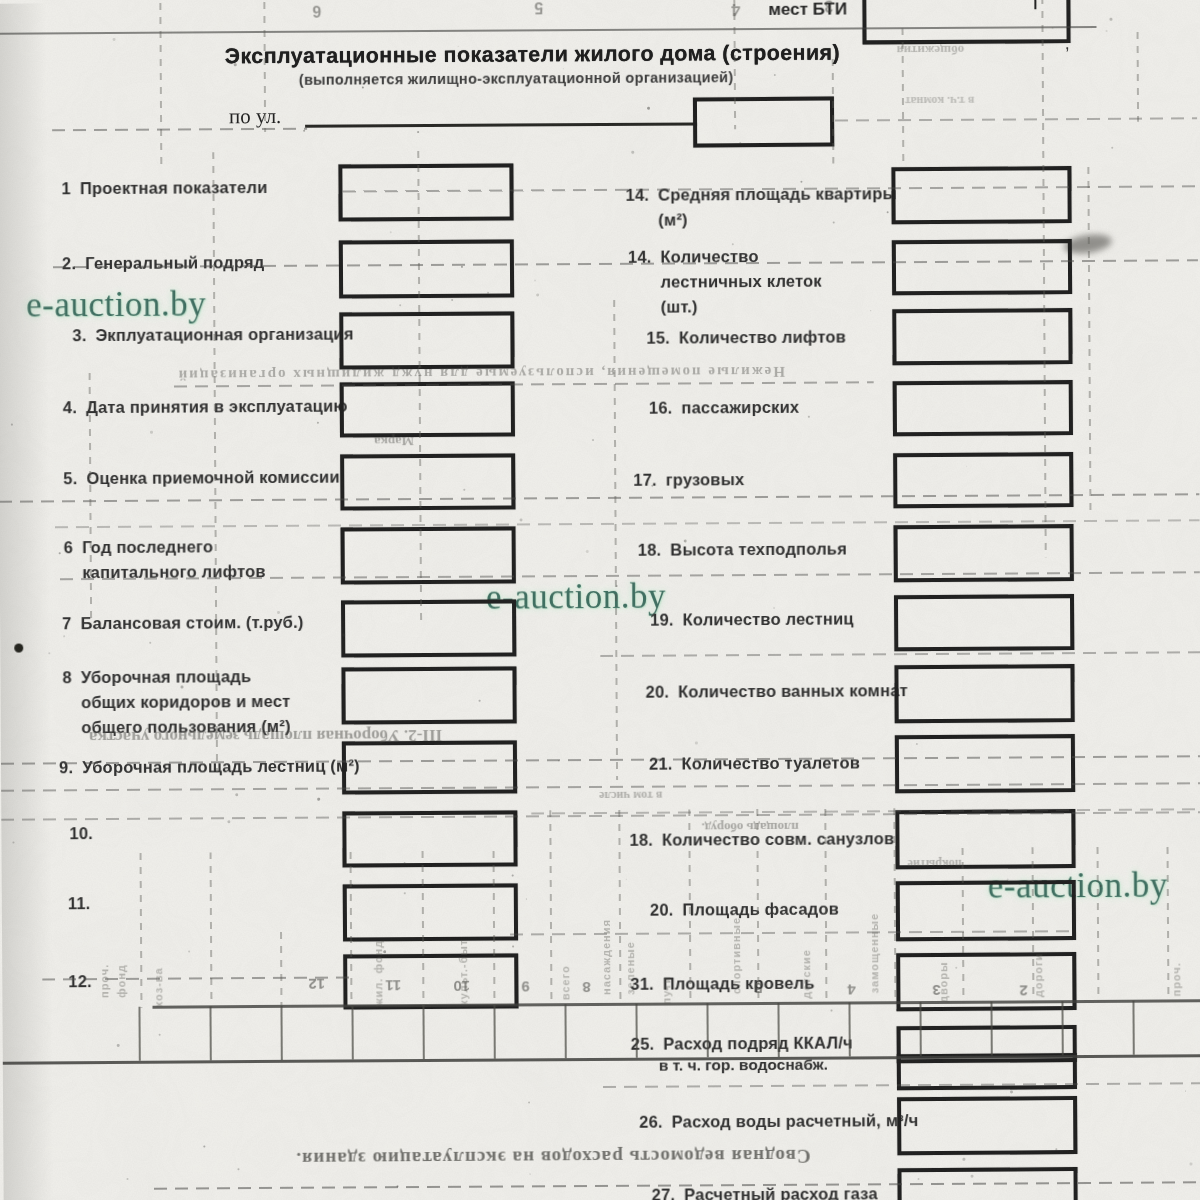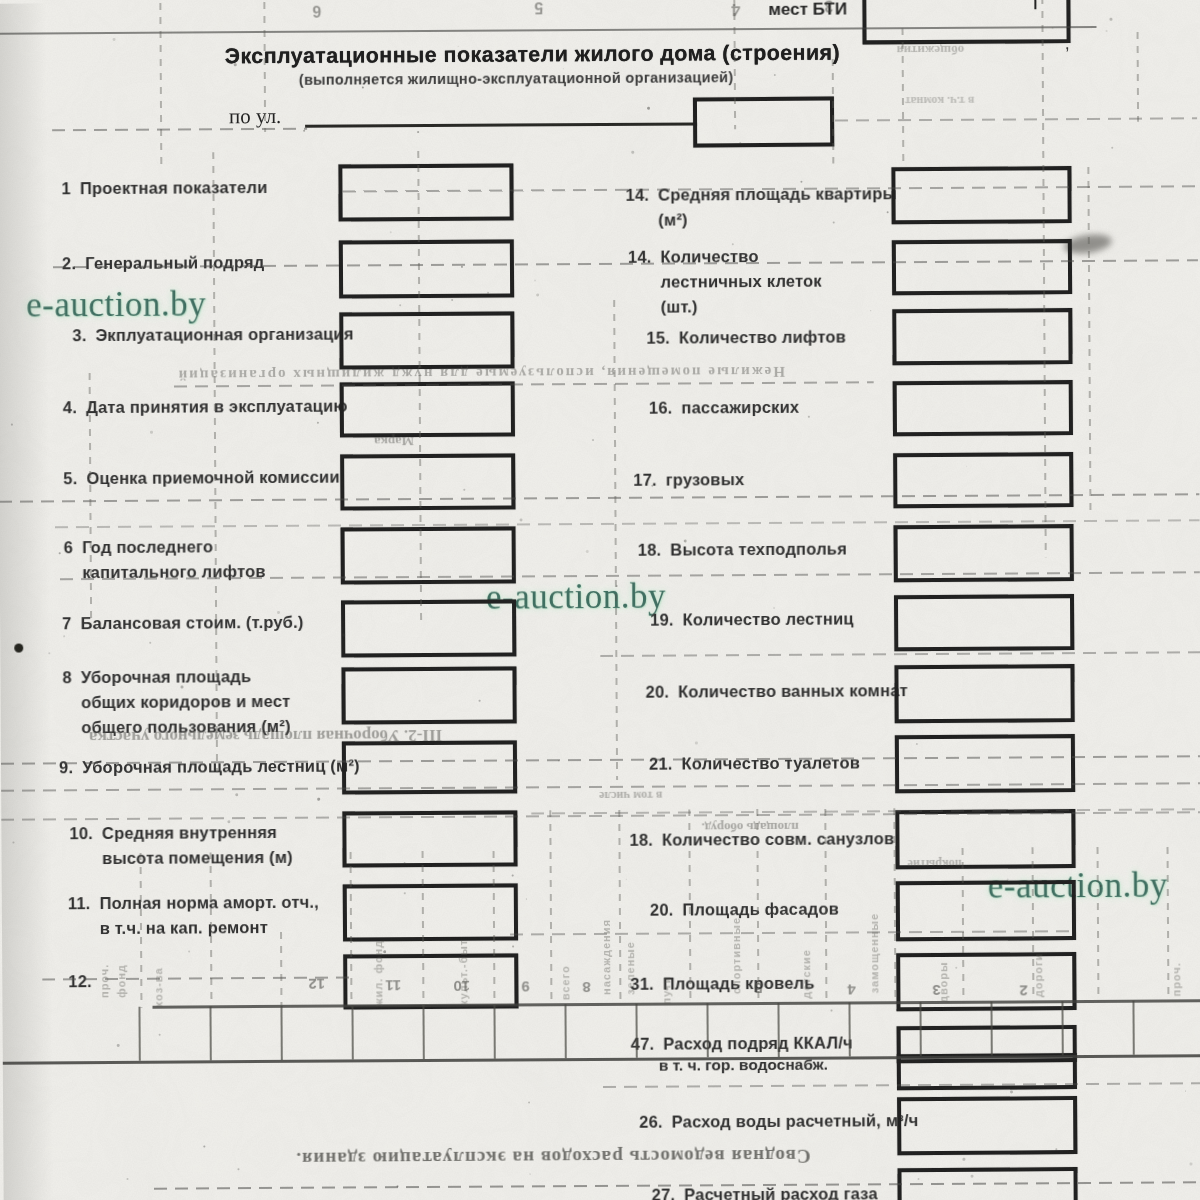--- a/index.html
+++ b/index.html
@@ -103,26 +103,24 @@
           <span class="lbl">Уборочная площадь общих коридоров и мест общего пользования (м²)</span>
         </div>
         <div class="abs fbox" style="left:341px;top:666px;width:167px;height:49px"></div>
         <div class="abs item" style="left:58px;top:752px;width:340px">
           <span class="num">9.</span>
           <span class="lbl">Уборочная площадь лестниц (м²)</span>
         </div>
         <div class="abs fbox" style="left:341px;top:740px;width:167px;height:45px"></div>
         <div class="abs item" style="left:68px;top:818px;width:255px">
           <span class="num">10.</span>
-          <span class="lbl">Средняя внутренняя высота помещения (м)</span>
         </div>
         <div class="abs fbox" style="left:341px;top:810px;width:167px;height:48px"></div>
         <div class="abs item" style="left:66px;top:888px;width:258px">
           <span class="num">11.</span>
-          <span class="lbl">Полная норма аморт. отч., в т.ч. на кап. ремонт</span>
         </div>
         <div class="abs fbox" style="left:341px;top:883px;width:167px;height:49px"></div>
         <div class="abs item" style="left:66px;top:966px;width:248px">
           <span class="num">12.</span>
         </div>
         <div class="abs fbox" style="left:341px;top:953px;width:167px;height:47px"></div>
         <div class="abs item" style="left:628px;top:183px;width:300px">
           <span class="num">14.</span>
           <span class="lbl">Средняя площадь квартиры (м²)</span>
         </div>
@@ -176,21 +174,21 @@
           <span class="num">20.</span>
           <span class="lbl">Площадь фасадов</span>
         </div>
         <div class="abs fbox" style="left:894px;top:883px;width:172px;height:52px"></div>
         <div class="abs item" style="left:628px;top:972px;width:280px">
           <span class="num">31.</span>
           <span class="lbl">Площадь кровель</span>
         </div>
         <div class="abs fbox" style="left:894px;top:955px;width:172px;height:50px"></div>
         <div class="abs item" style="left:628px;top:1032px;width:300px">
-          <span class="num">47.</span>
+          <span class="num">25.</span>
           <span class="lbl">Расход подряд ККАЛ/ч</span>
         </div>
         <div class="abs fbox" style="left:894px;top:1028px;width:172px;height:29px"></div>
         <div class="abs item" style="left:636px;top:1110px;width:300px">
           <span class="num">26.</span>
           <span class="lbl">Расход воды расчетный,  м³/ч</span>
         </div>
         <div class="abs fbox" style="left:894px;top:1099px;width:172px;height:50px"></div>
         <div class="abs item" style="left:648px;top:1183px;width:300px">
           <span class="num">27.</span>

